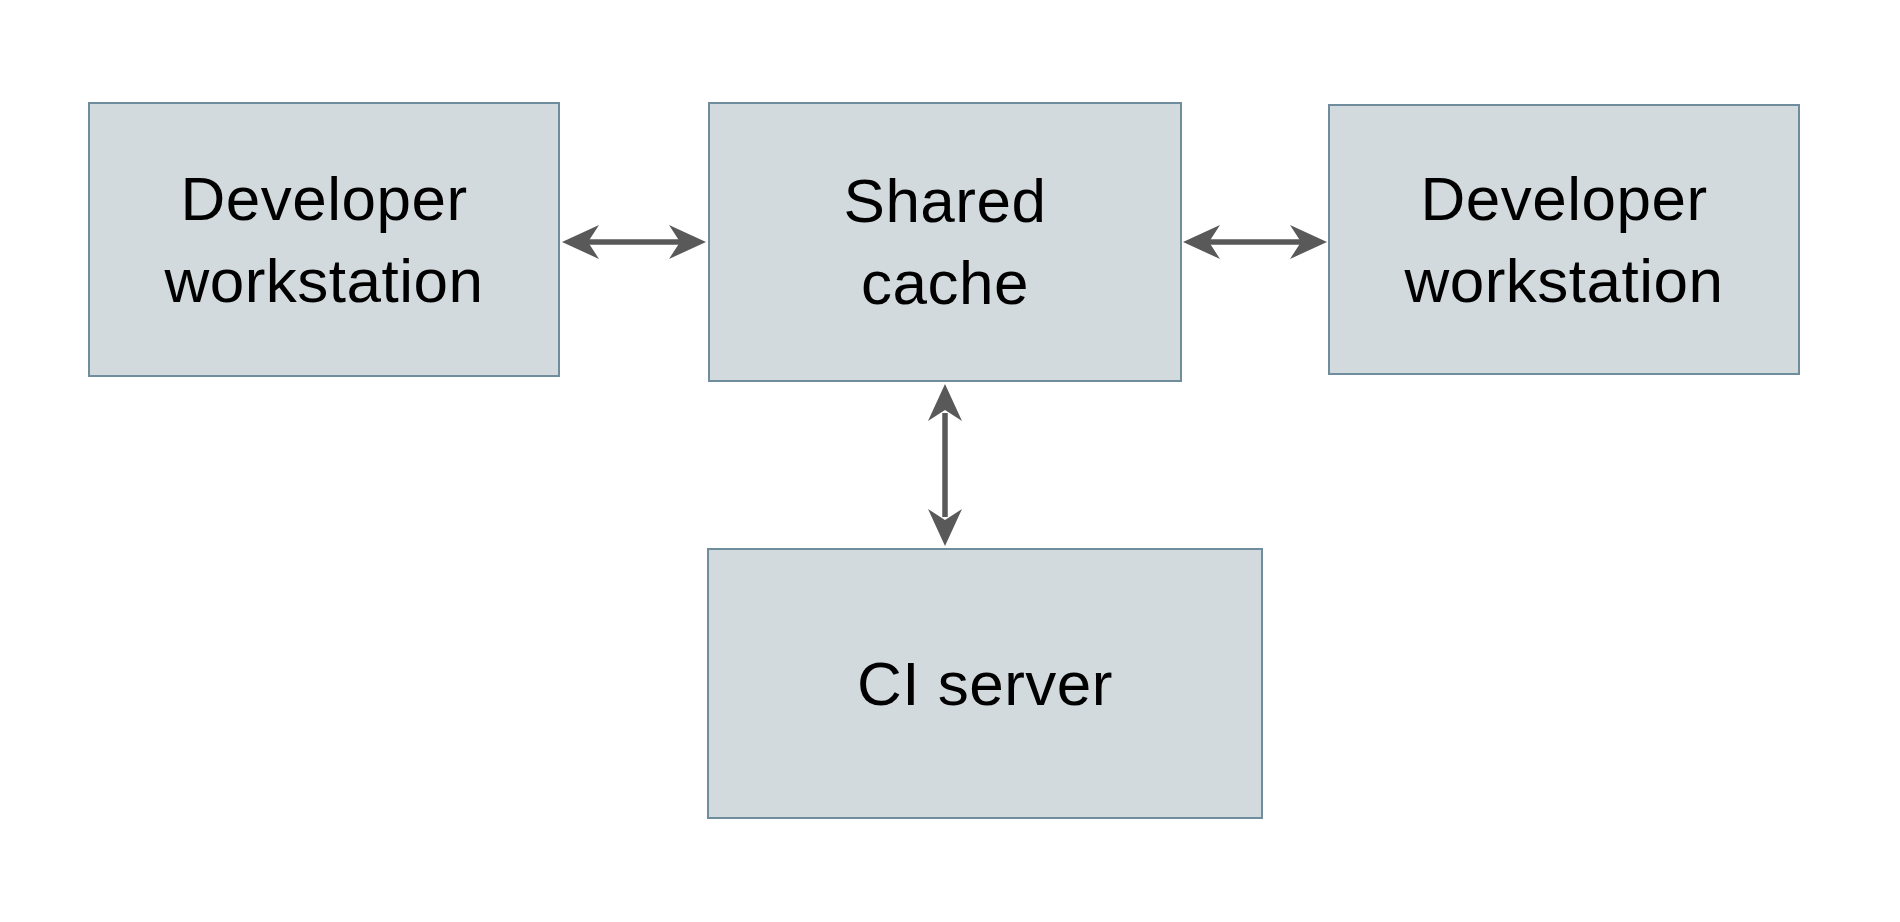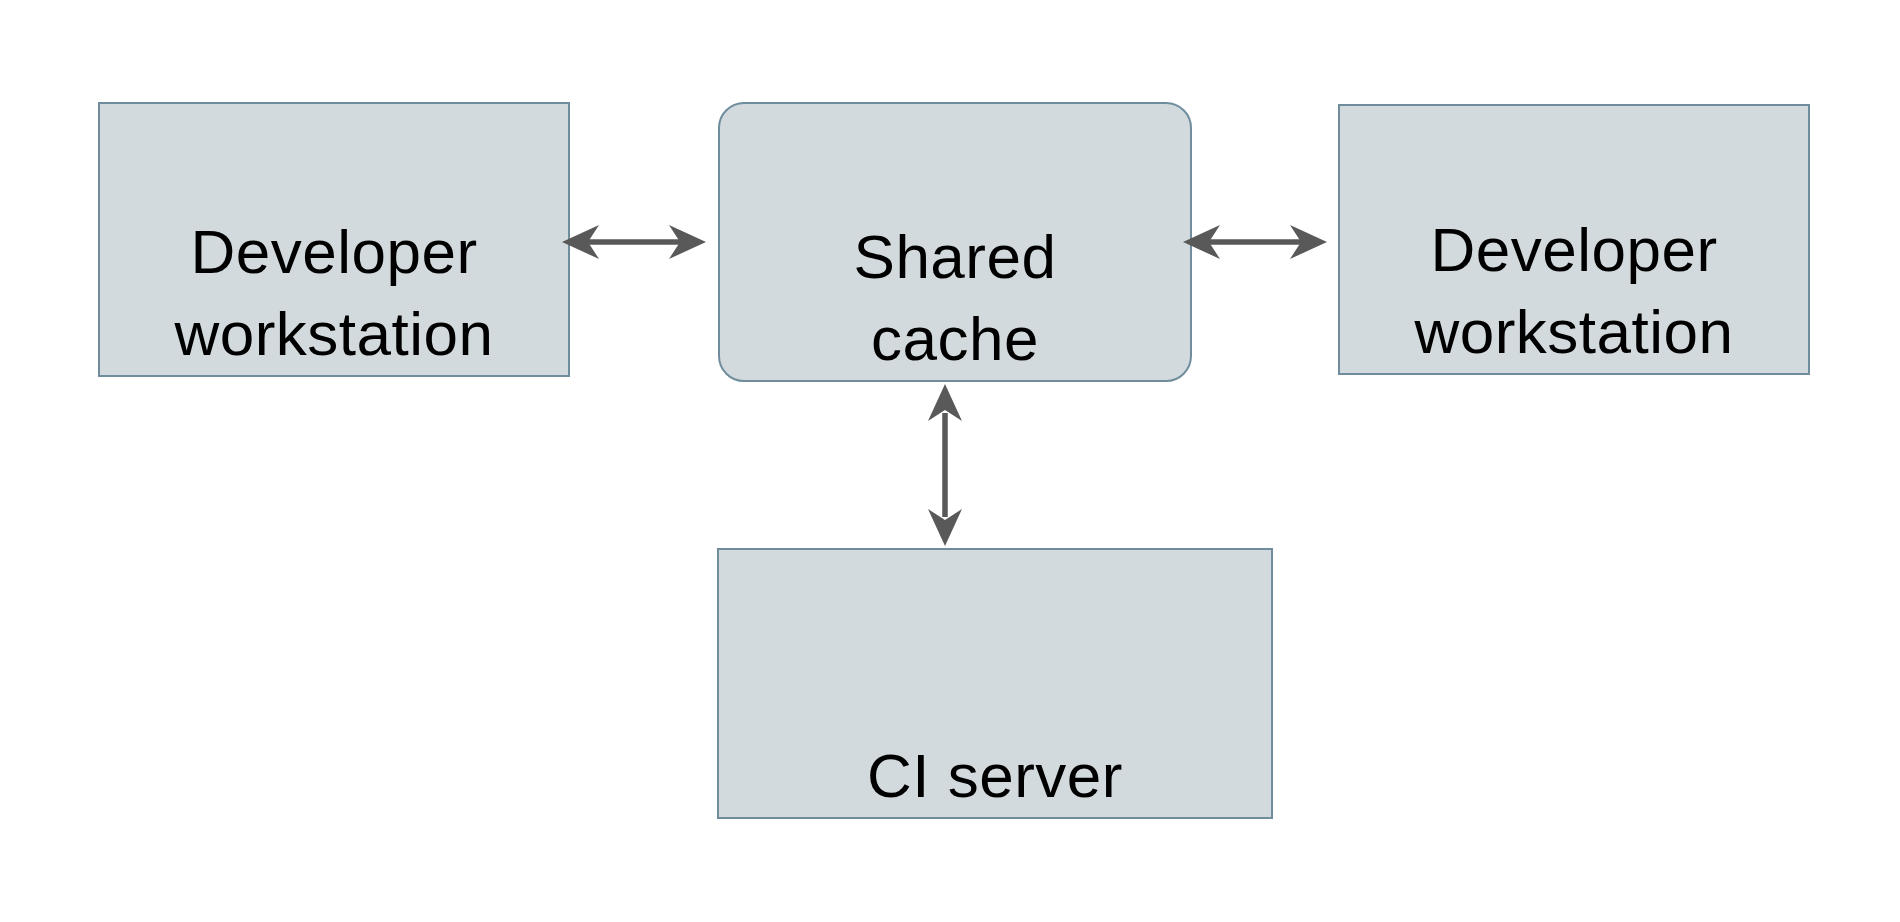--- a/index.html
+++ b/index.html
@@ -14,34 +14,33 @@
     background: var(--background, #ffffff);
     font-family: "Liberation Sans", sans-serif;
     overflow: hidden;
   }
   .node {
     position: absolute;
     background: var(--node-fill, #d3dadd);
     border: 2px solid var(--node-border, #6f8d9d);
     box-sizing: border-box;
     display: flex;
-    align-items: flex-end;
+    align-items: center;
     justify-content: center;
-    margin-left: 10px;
   }
   .node-label {
     white-space: pre-line;
     text-align: center;
     font-size: 62px;
     line-height: 1.32;
     color: var(--text-color, #000000);
     letter-spacing: 0.5px;
   }
   .node-dev-left     { left:  88px; top: 102px; width: 472px; height: 275px; }
-  .node-shared-cache { left: 708px; top: 102px; width: 474px; height: 280px; border-radius: 26px; }
+  .node-shared-cache { left: 708px; top: 102px; width: 474px; height: 280px; }
   .node-dev-right    { left:1328px; top: 104px; width: 472px; height: 271px; }
   .node-ci-server    { left: 707px; top: 548px; width: 556px; height: 271px; }
 
   .arrow {
     position: absolute;
     color: var(--arrow-color, #595959);
   }
   .arrow-left-cache  { left:  561px; top: 221px; width: 146px; height: 42px; }
   .arrow-cache-right { left: 1182px; top: 221px; width: 146px; height: 42px; }
   .arrow-cache-ci    { left:  924px; top: 383px; width: 42px;  height: 164px; }

